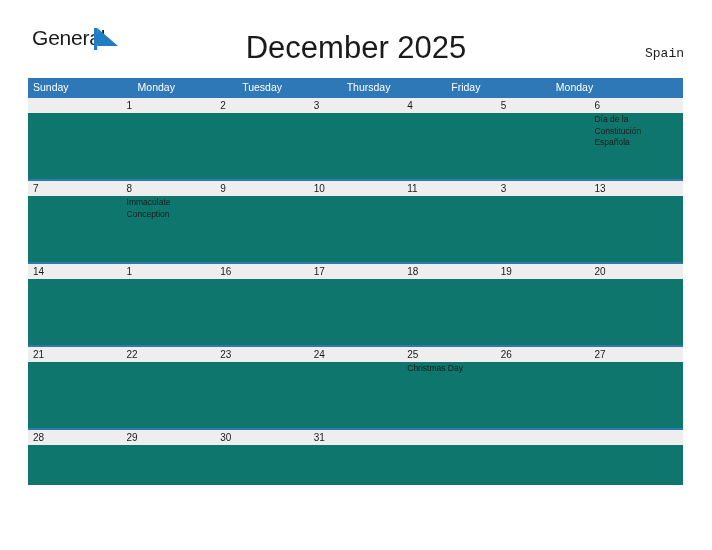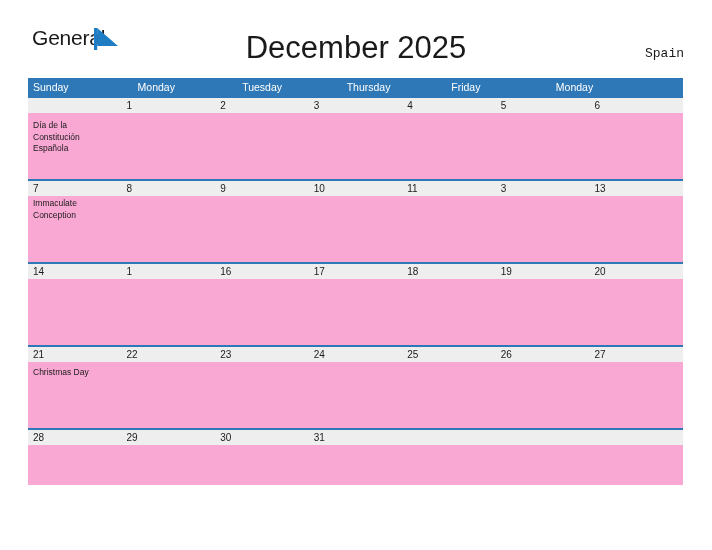--- a/index.html
+++ b/index.html
@@ -130,22 +130,21 @@
     box-sizing: border-box;
     padding-left: 5px;
     font-size: 10px;
     line-height: 15px;
     color: #1a1a1a;
     font-family: "Liberation Sans", sans-serif;
   }
   .week-events {
     display: flex;
     width: 655px;
-    background: #f9a8d4;
-    flex-direction: column;
+    background: #0f766e;
   }
   .ev-cell {
     width: 93.571px;
     box-sizing: border-box;
     padding: 1px 4px 0 5px;
     font-size: 8.5px;
     line-height: 11.5px;
     color: #1a1a1a;
     font-family: "Liberation Sans", sans-serif;
     word-wrap: break-word;

